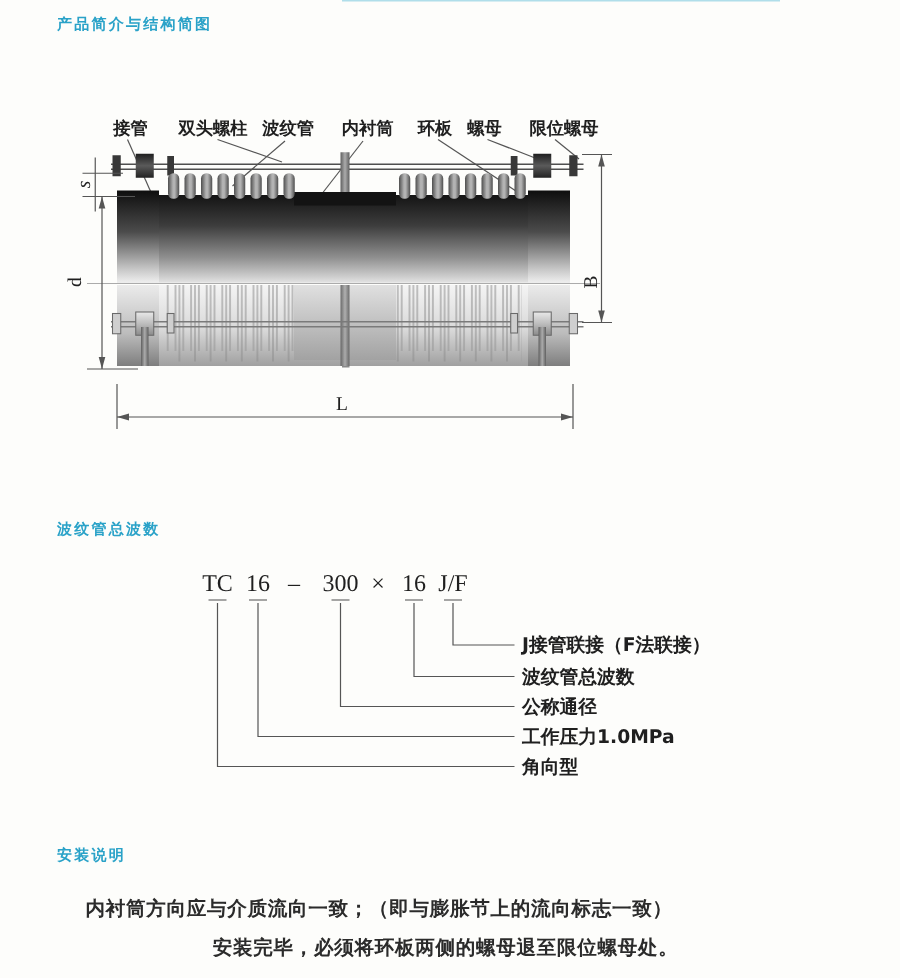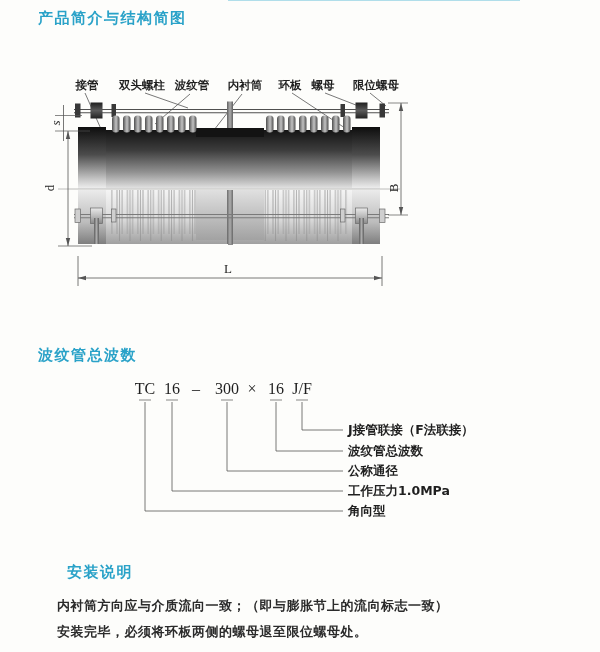--- a/index.html
+++ b/index.html
@@ -4,31 +4,31 @@
 <style>
   html,body{margin:0;padding:0;}
   body{
     width:600px;height:652px;position:relative;overflow:hidden;
     background:#fdfdfb;
     font-family:"DejaVu Sans", sans-serif;
   }
   .top-edge{position:absolute;left:228px;top:0;width:292px;height:1px;background:#8fd0e2;opacity:.7;}
   .sec-title{
     position:absolute;left:38px;
-    font-size:15px;font-weight:bold;color:#2aa2c8;letter-spacing:1.5px;
+    font-size:10px;font-weight:bold;color:#2aa2c8;letter-spacing:1.5px;
   }
   #title-intro{top:9px;}
   #title-code{top:346px;}
-  #title-install{top:563px;margin-left:29px;}
+  #title-install{top:563px;}
   .install-line{
     position:absolute;left:57px;width:480px;
     font-size:13px;font-weight:600;color:#2b2b2b;letter-spacing:.5px;
   }
   #install-line-0{top:597px;}
-  #install-line-1{top:623px;}
+  #install-line-1{top:623px;text-align:center;}
   svg{position:absolute;left:0;display:block;}
   #svg-structure{top:60px;}
   #svg-code{top:372px;}
   svg text{fill:#1f1f1f;}
   .plabel{font-family:"DejaVu Sans",sans-serif;font-size:11.5px;font-weight:bold;}
   .dimletter{font-family:"Liberation Serif",serif;font-size:13px;font-style:italic;}
   .dimletter-up{font-family:"Liberation Serif",serif;font-size:13px;}
   .codeseg{font-family:"Liberation Serif",serif;font-size:16px;}
   .callout-label{font-family:"DejaVu Sans",sans-serif;font-size:12.5px;font-weight:bold;}
   .thin{stroke:#555;stroke-width:.8;fill:none;}

